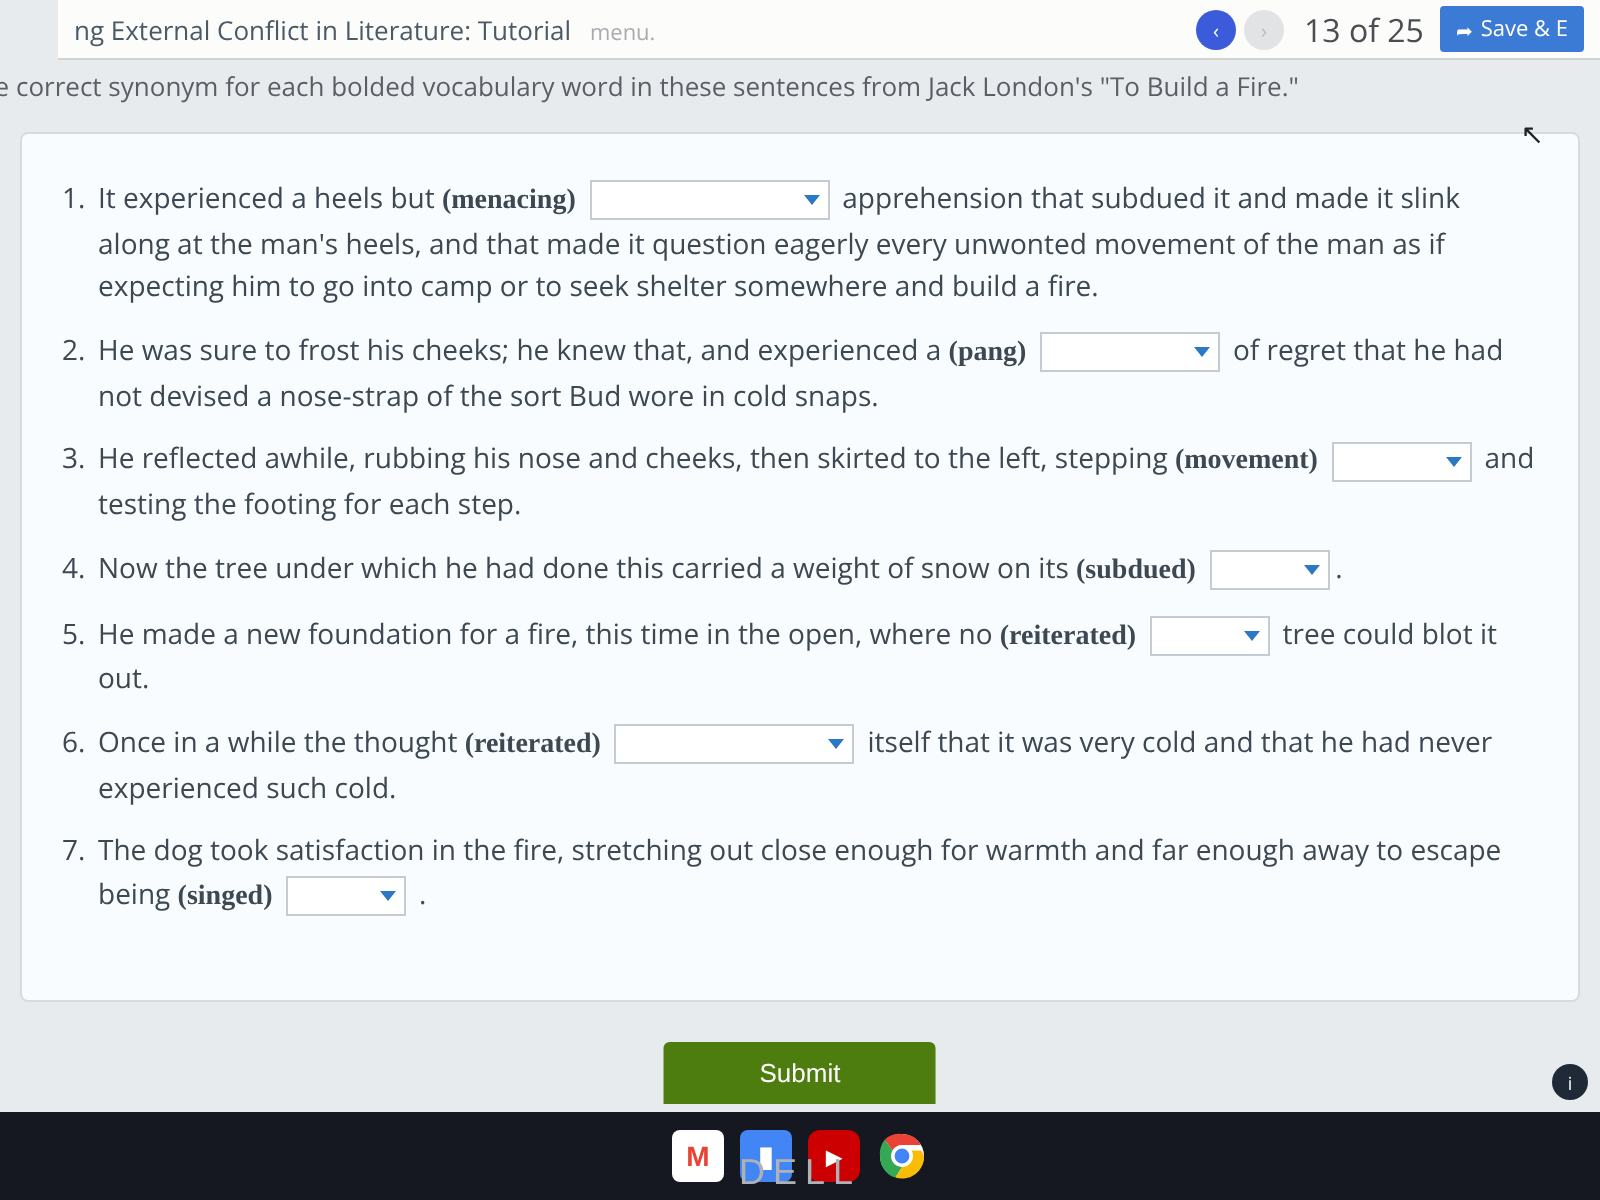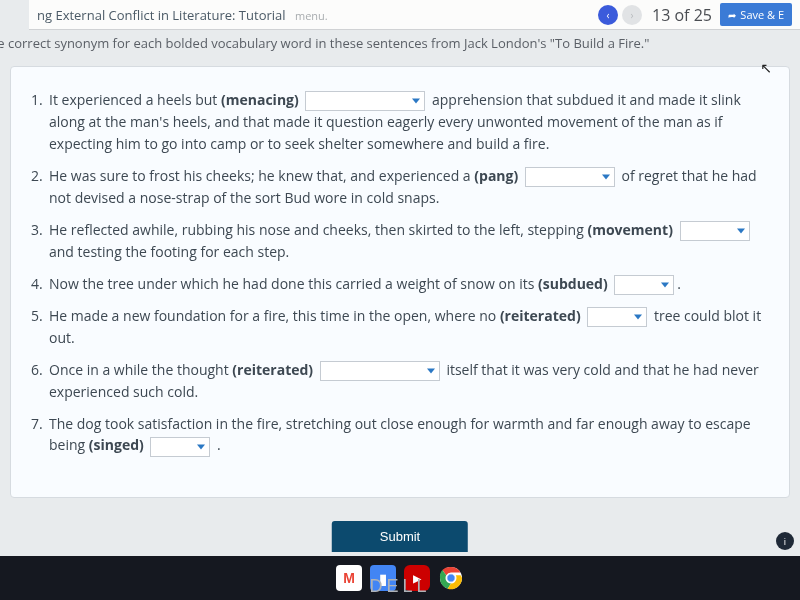--- a/index.html
+++ b/index.html
@@ -58,21 +58,21 @@
     margin-bottom: 10px;
     position: relative;
     padding-left: 18px;
     line-height: 1.55;
   }
   ol li .num {
     position: absolute;
     left: 0;
     top: 0;
   }
-  .bold { font-weight: 700; }
+  .bold { font-weight: 700; font-family: Liberation Serif, serif; }
   .dd {
     display: inline-block;
     border: 1px solid #c5cbd2;
     background: #fff;
     height: 20px;
     vertical-align: middle;
     position: relative;
     padding-right: 18px;
     margin: 0 3px;
     min-width: 60px;
@@ -97,21 +97,21 @@
     color: #222;
     pointer-events: none;
   }
   .submit-wrap {
     position: absolute;
     bottom: 48px;
     left: 50%;
     transform: translateX(-50%);
   }
   .submit-btn {
-    background: #0c4a6e;
+    background: #4d7c0f;
     color: #fff;
     border: none;
     padding: 8px 48px;
     font-size: 13px;
     border-radius: 3px 3px 0 0;
     cursor: pointer;
   }
   .taskbar {
     position: absolute;
     bottom: 0; left: 0; right: 0;

